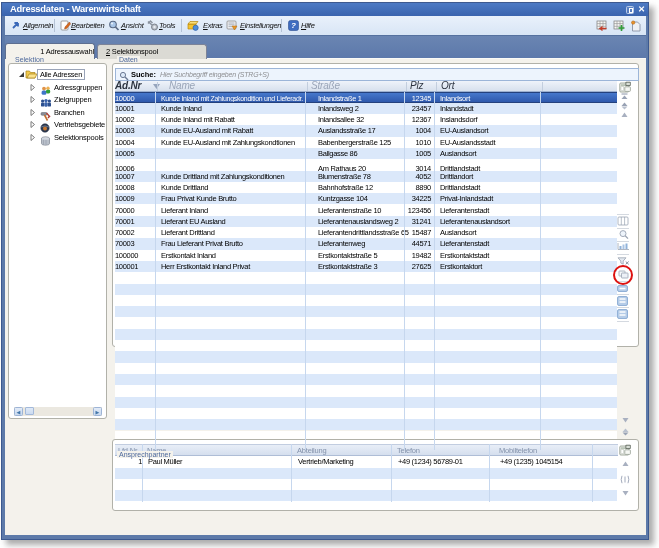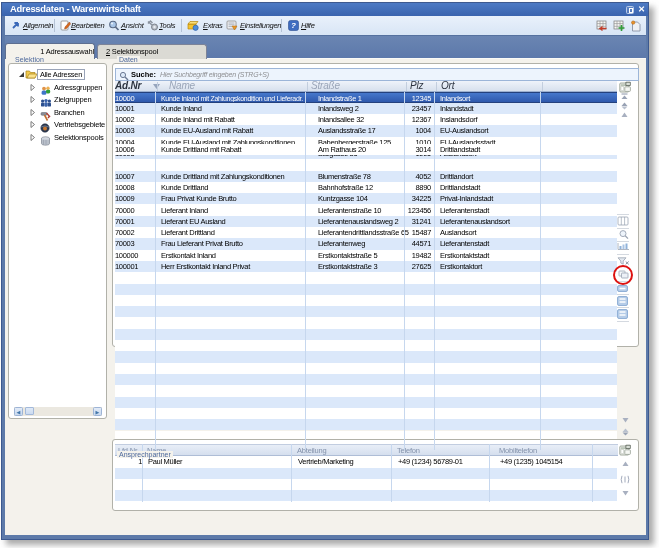--- a/index.html
+++ b/index.html
@@ -298,23 +298,22 @@
                 <div class="c c2">Babenbergerstraße 125</div>
                 <div class="c c3">1010</div>
                 <div class="c c4">EU-Auslandsstadt</div>
               </div>
 <div class="trow rlb" style="top:56.5px;height:11.3px">
                 <div class="c c0">10005</div>
                 <div class="c c2">Ballgasse 86</div>
                 <div class="c c3">1005</div>
                 <div class="c c4">Auslandsort</div>
               </div>
-<div class="trow rw" style="top:52px;height:11.3px">
+<div class="trow rw" style="top:71px;height:11.3px">
                 <div class="c c0">10006</div>
-                <div class="c c1">Kunde Drittland mit Rabatt</div>
                 <div class="c c2">Am Rathaus 20</div>
                 <div class="c c3">3014</div>
                 <div class="c c4">Drittlandstadt</div>
               </div>
 <div class="trow rlb" style="top:79.1px;height:11.3px">
                 <div class="c c0">10007</div>
                 <div class="c c1">Kunde Drittland mit Zahlungskonditionen</div>
                 <div class="c c2">Blumenstraße 78</div>
                 <div class="c c3">4052</div>
                 <div class="c c4">Drittlandort</div>

